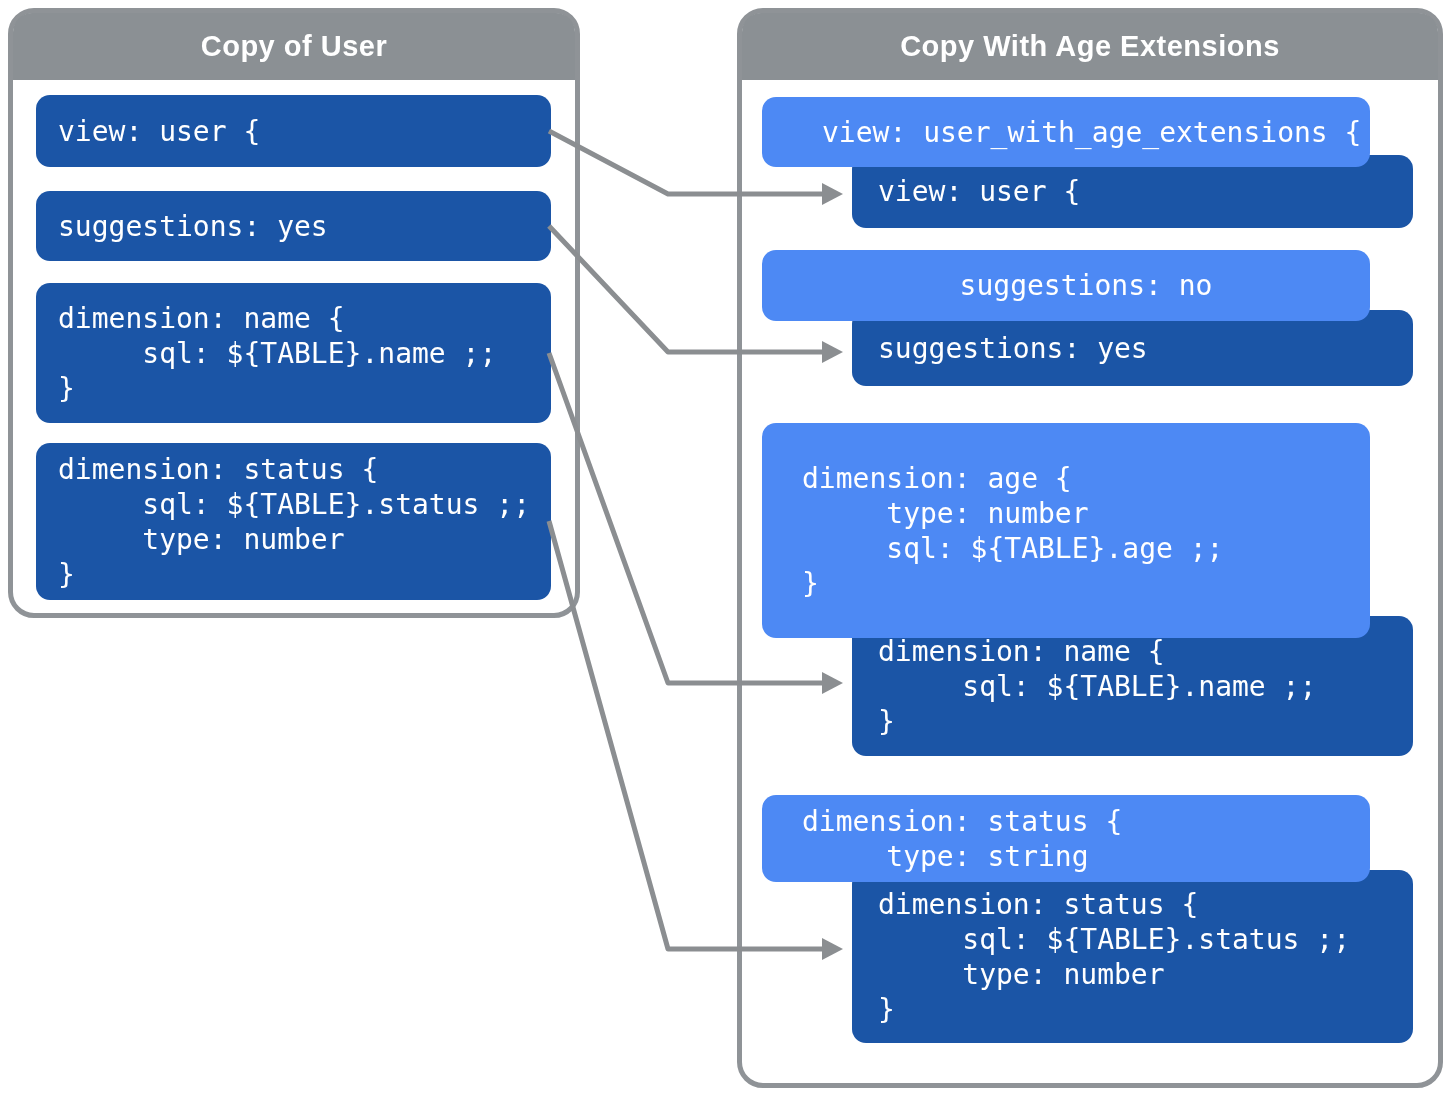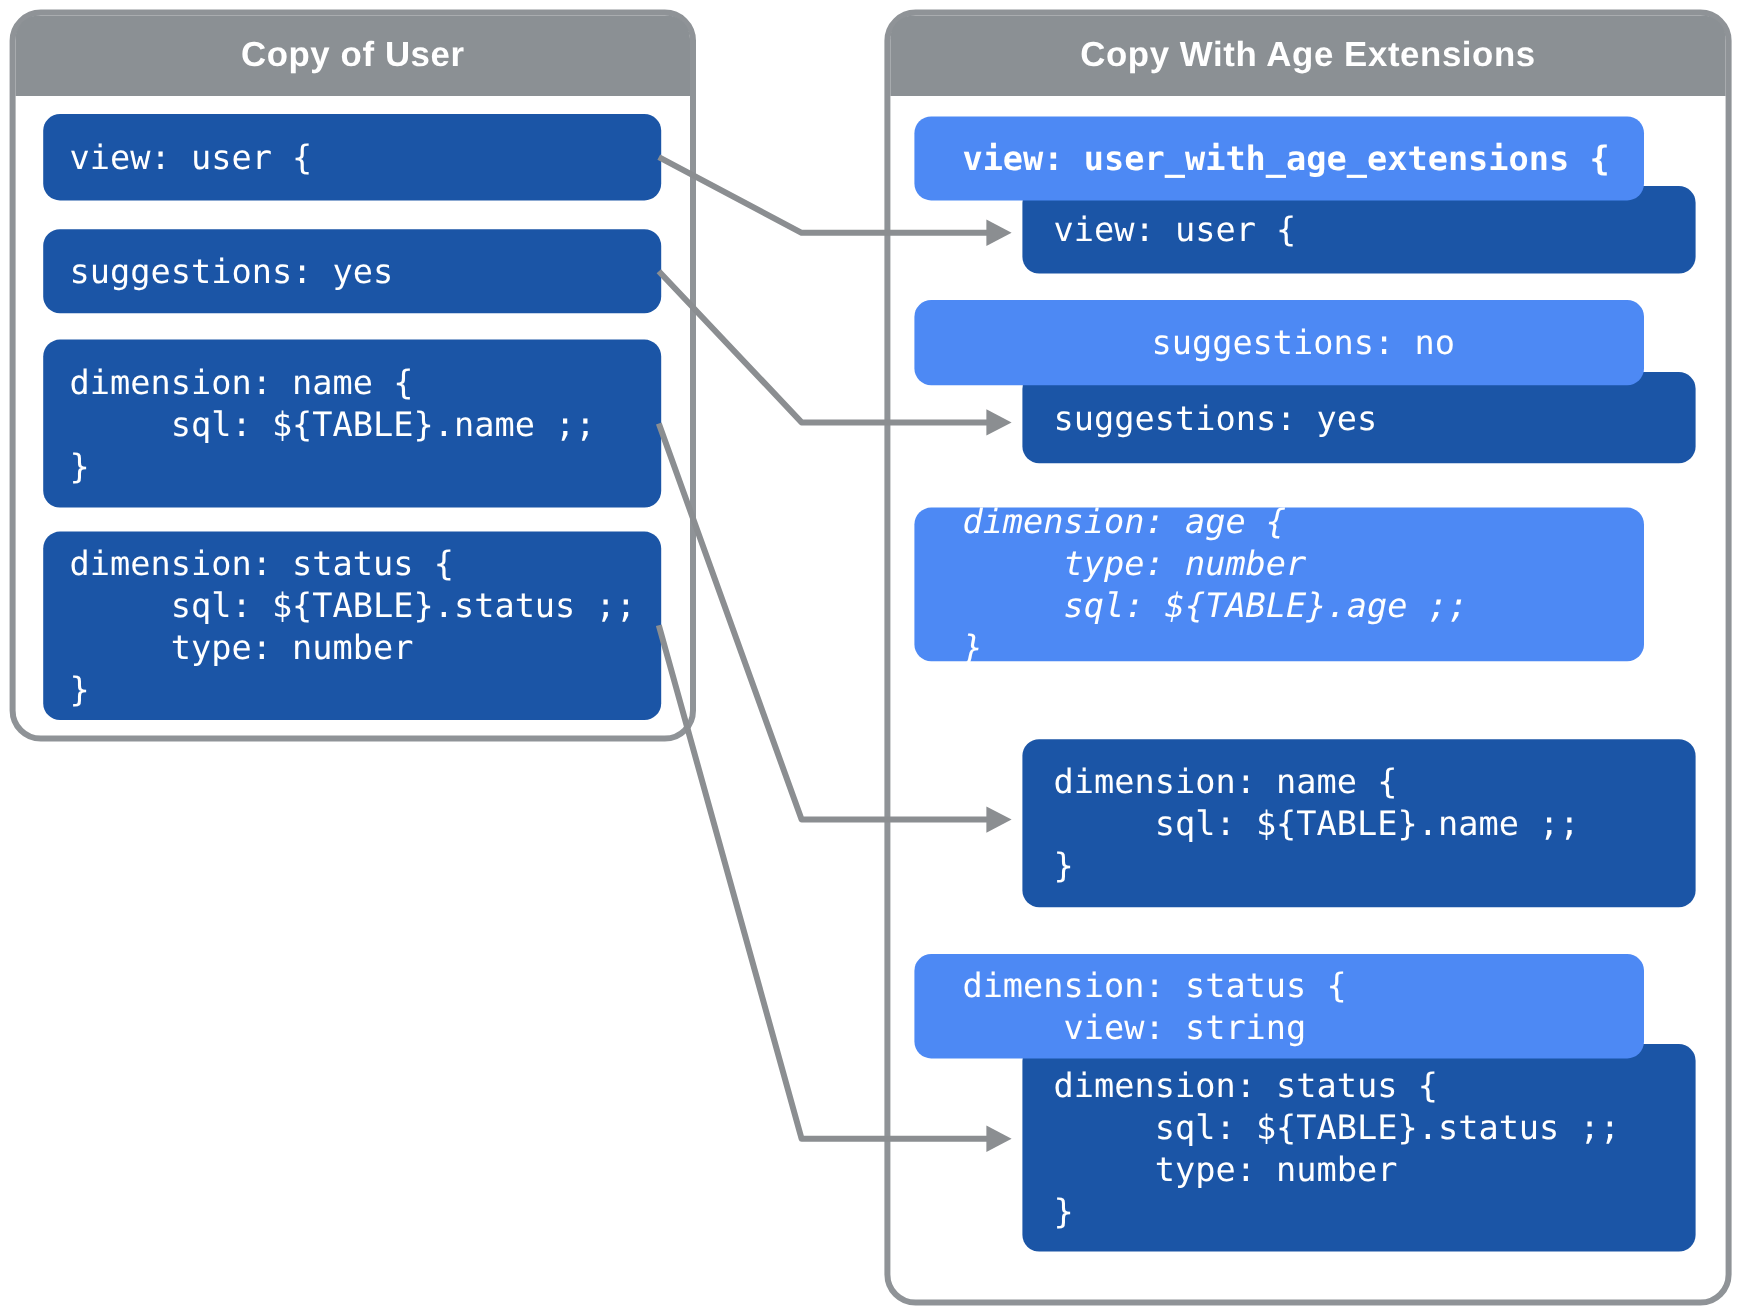--- a/index.html
+++ b/index.html
@@ -58,25 +58,25 @@
 
   
   #left-panel{left:8px;top:8px;width:572px;height:610px;}
   .b-l1{left:36px;top:95px;width:515px;height:72px;padding-left:22px;}
   .b-l2{left:36px;top:191px;width:515px;height:70px;padding-left:22px;}
   .b-l3{left:36px;top:283px;width:515px;height:140px;padding-left:22px;}
   .b-l4{left:36px;top:443px;width:515px;height:157px;padding-left:22px;}
 
   
   #right-panel{left:737px;top:8px;width:706px;height:1080px;}
-  .b-r1l{left:762px;top:97px;width:608px;height:70px;padding-left:40px;font-weight:bold;}
+  .b-r1l{left:762px;top:97px;width:608px;height:70px;padding-left:60px;}
   .b-r1d{left:852px;top:155px;width:561px;height:73px;padding-left:26px;}
   .b-r2l{left:762px;top:250px;width:608px;height:71px;padding-left:40px;align-items:center;}
   .b-r2d{left:852px;top:310px;width:561px;height:76px;padding-left:26px;}
-  .b-r3l{left:762px;top:423px;width:608px;height:128px;padding-left:40px;font-style:italic;}
+  .b-r3l{left:762px;top:423px;width:608px;height:215px;padding-left:40px;}
   .b-r4d{left:852px;top:616px;width:561px;height:140px;padding-left:26px;}
   .b-r5l{left:762px;top:795px;width:608px;height:87px;padding-left:40px;}
   .b-r5d{left:852px;top:870px;width:561px;height:173px;padding-left:26px;}
 
   #arrow-layer{
     position:absolute;left:0;top:0;
     width:1450px;height:1096px;
     z-index:4;
     pointer-events:none;
   }
@@ -141,21 +141,21 @@
       <div class="code-line">     sql: ${TABLE}.age ;;</div>
       <div class="code-line">}</div>
     </div>
   <div class="block dark b-r4d">
       <div class="code-line">dimension: name {</div>
       <div class="code-line">     sql: ${TABLE}.name ;;</div>
       <div class="code-line">}</div>
     </div>
   <div class="block light b-r5l">
       <div class="code-line">dimension: status {</div>
-      <div class="code-line">     view: string</div>
+      <div class="code-line">     type: string</div>
     </div>
   <div class="block dark b-r5d">
       <div class="code-line">dimension: status {</div>
       <div class="code-line">     sql: ${TABLE}.status ;;</div>
       <div class="code-line">     type: number</div>
       <div class="code-line">}</div>
     </div>
 
   <svg id="arrow-layer" viewBox="0 0 1450 1096" xmlns="http://www.w3.org/2000/svg">
     <g>

